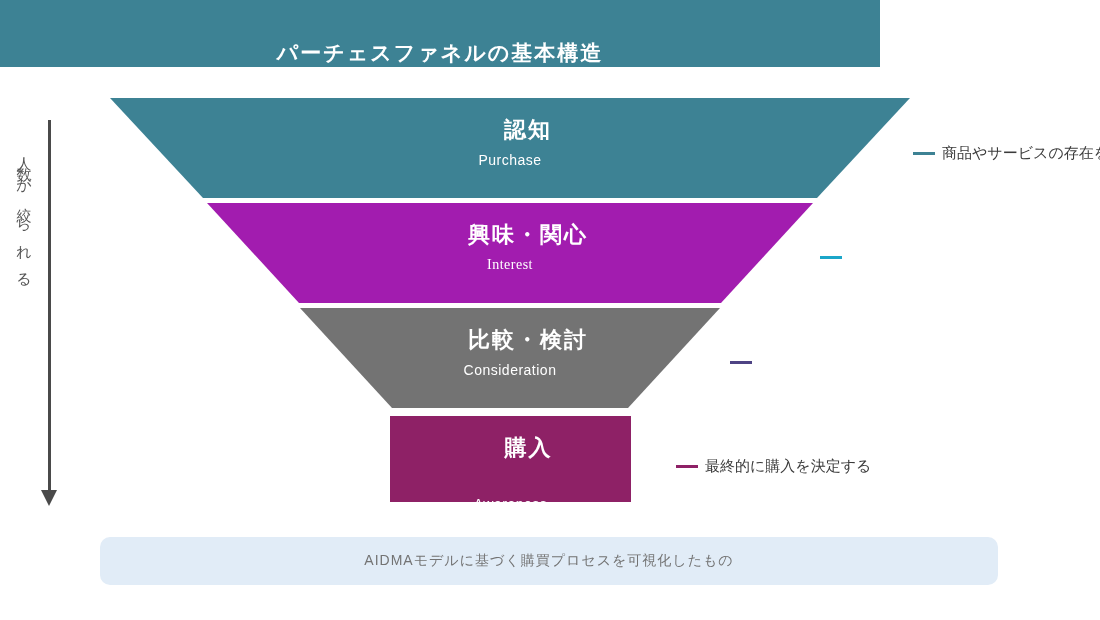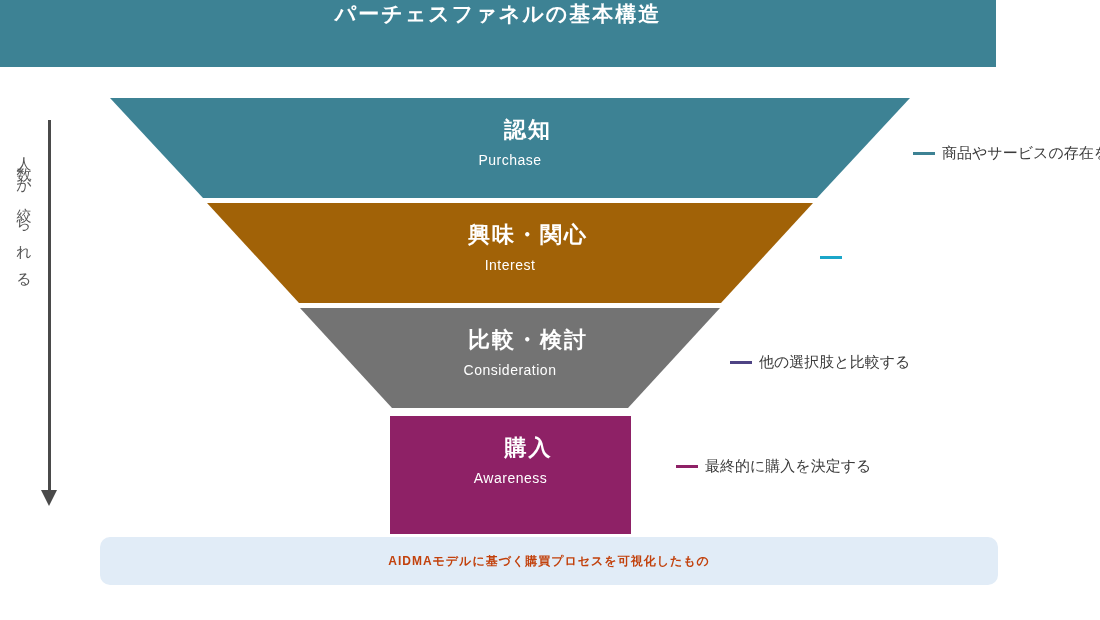--- a/index.html
+++ b/index.html
@@ -7,23 +7,23 @@
     width: 1100px; height: 620px;
     position: relative;
     overflow: hidden;
     background: #ffffff;
     font-family: "Liberation Sans", "DejaVu Sans", sans-serif;
   }
 
   
   .header {
     position: absolute; left: 0; top: 0;
-    width: 996px; height: 67px;
+    width: 880px; height: 67px;
     background: #3d8294;
-    display: flex; align-items: flex-start; justify-content: center;
+    display: flex; align-items: flex-end; justify-content: center;
   }
   .header-title {
     color: #ffffff; font-size: 21px; font-weight: bold;
     letter-spacing: 2px;
   }
 
   
   .v-label {
     position: absolute; left: 14px; top: 145px;
     writing-mode: vertical-rl; text-orientation: upright;
@@ -52,31 +52,33 @@
   .stage-ja { font-size: 22px; font-weight: bold; letter-spacing: 2px; margin-left: 36px; }
   .stage-en { font-size: 14px; margin-top: 7px; letter-spacing: 0.5px; }
 
   .stage-0 {
     left: 110px; top: 98px; width: 800px;
     background: #3d8294;
     clip-path: polygon(0 0, 100% 0, calc(100% - 93px) 100%, 93px 100%);
   }
   .stage-1 {
     left: 207px; top: 203px; width: 606px;
-    background: #a16207;
+    background: #a21caf;
     clip-path: polygon(0 0, 100% 0, calc(100% - 92px) 100%, 92px 100%);
+    font-family: Liberation Serif, serif;
   }
   .stage-2 {
     left: 300px; top: 308px; width: 420px;
     background: #737373;
     clip-path: polygon(0 0, 100% 0, calc(100% - 92px) 100%, 92px 100%);
   }
   .stage-3 {
-    left: 390px; top: 416px; width: 241px; height: 118px;
+    left: 390px; top: 416px; width: 241px; height: 86px;
     background: #8e2166;
+    gap: 26px;
   }
 
   
   .annotation {
     position: absolute;
     display: flex; align-items: center;
     height: 22px; white-space: nowrap;
   }
   .annotation .dash {
     display: inline-block;
@@ -94,21 +96,21 @@
   .dash-3 { background: #8e2166; }
 
   
   .footer-note {
     position: absolute; left: 100px; top: 537px;
     width: 898px; height: 48px;
     background: #e1ecf7; border-radius: 10px;
     display: flex; align-items: center; justify-content: center;
   }
   .footer-note-text {
-    color: #c2410c; font-size: 12px; letter-spacing: 1px; font-weight: bold;
+    color: #737373; font-size: 14px; letter-spacing: 1px;
   }
 </style>
 </head>
 <body>
 
 <div class="header">
   <div class="header-title">パーチェスファネルの基本構造</div>
 </div>
 
 <div class="v-label">人数が絞られる</div>
@@ -134,21 +136,20 @@
 
 <div class="annotation anno-0">
   <span class="dash dash-0"></span>
   <span class="note-text">商品やサービスの存在を知る</span>
 </div>
 <div class="annotation anno-1">
   <span class="dash dash-1"></span>
 </div>
 <div class="annotation anno-2">
   <span class="dash dash-2"></span>
-  <span class="note-text">他の選択肢と比較する</span>
 </div>
 <div class="annotation anno-3">
   <span class="dash dash-3"></span>
   <span class="note-text">最終的に購入を決定する</span>
 </div>
 
 <div class="footer-note">
   <div class="footer-note-text">AIDMAモデルに基づく購買プロセスを可視化したもの</div>
 </div>
 

